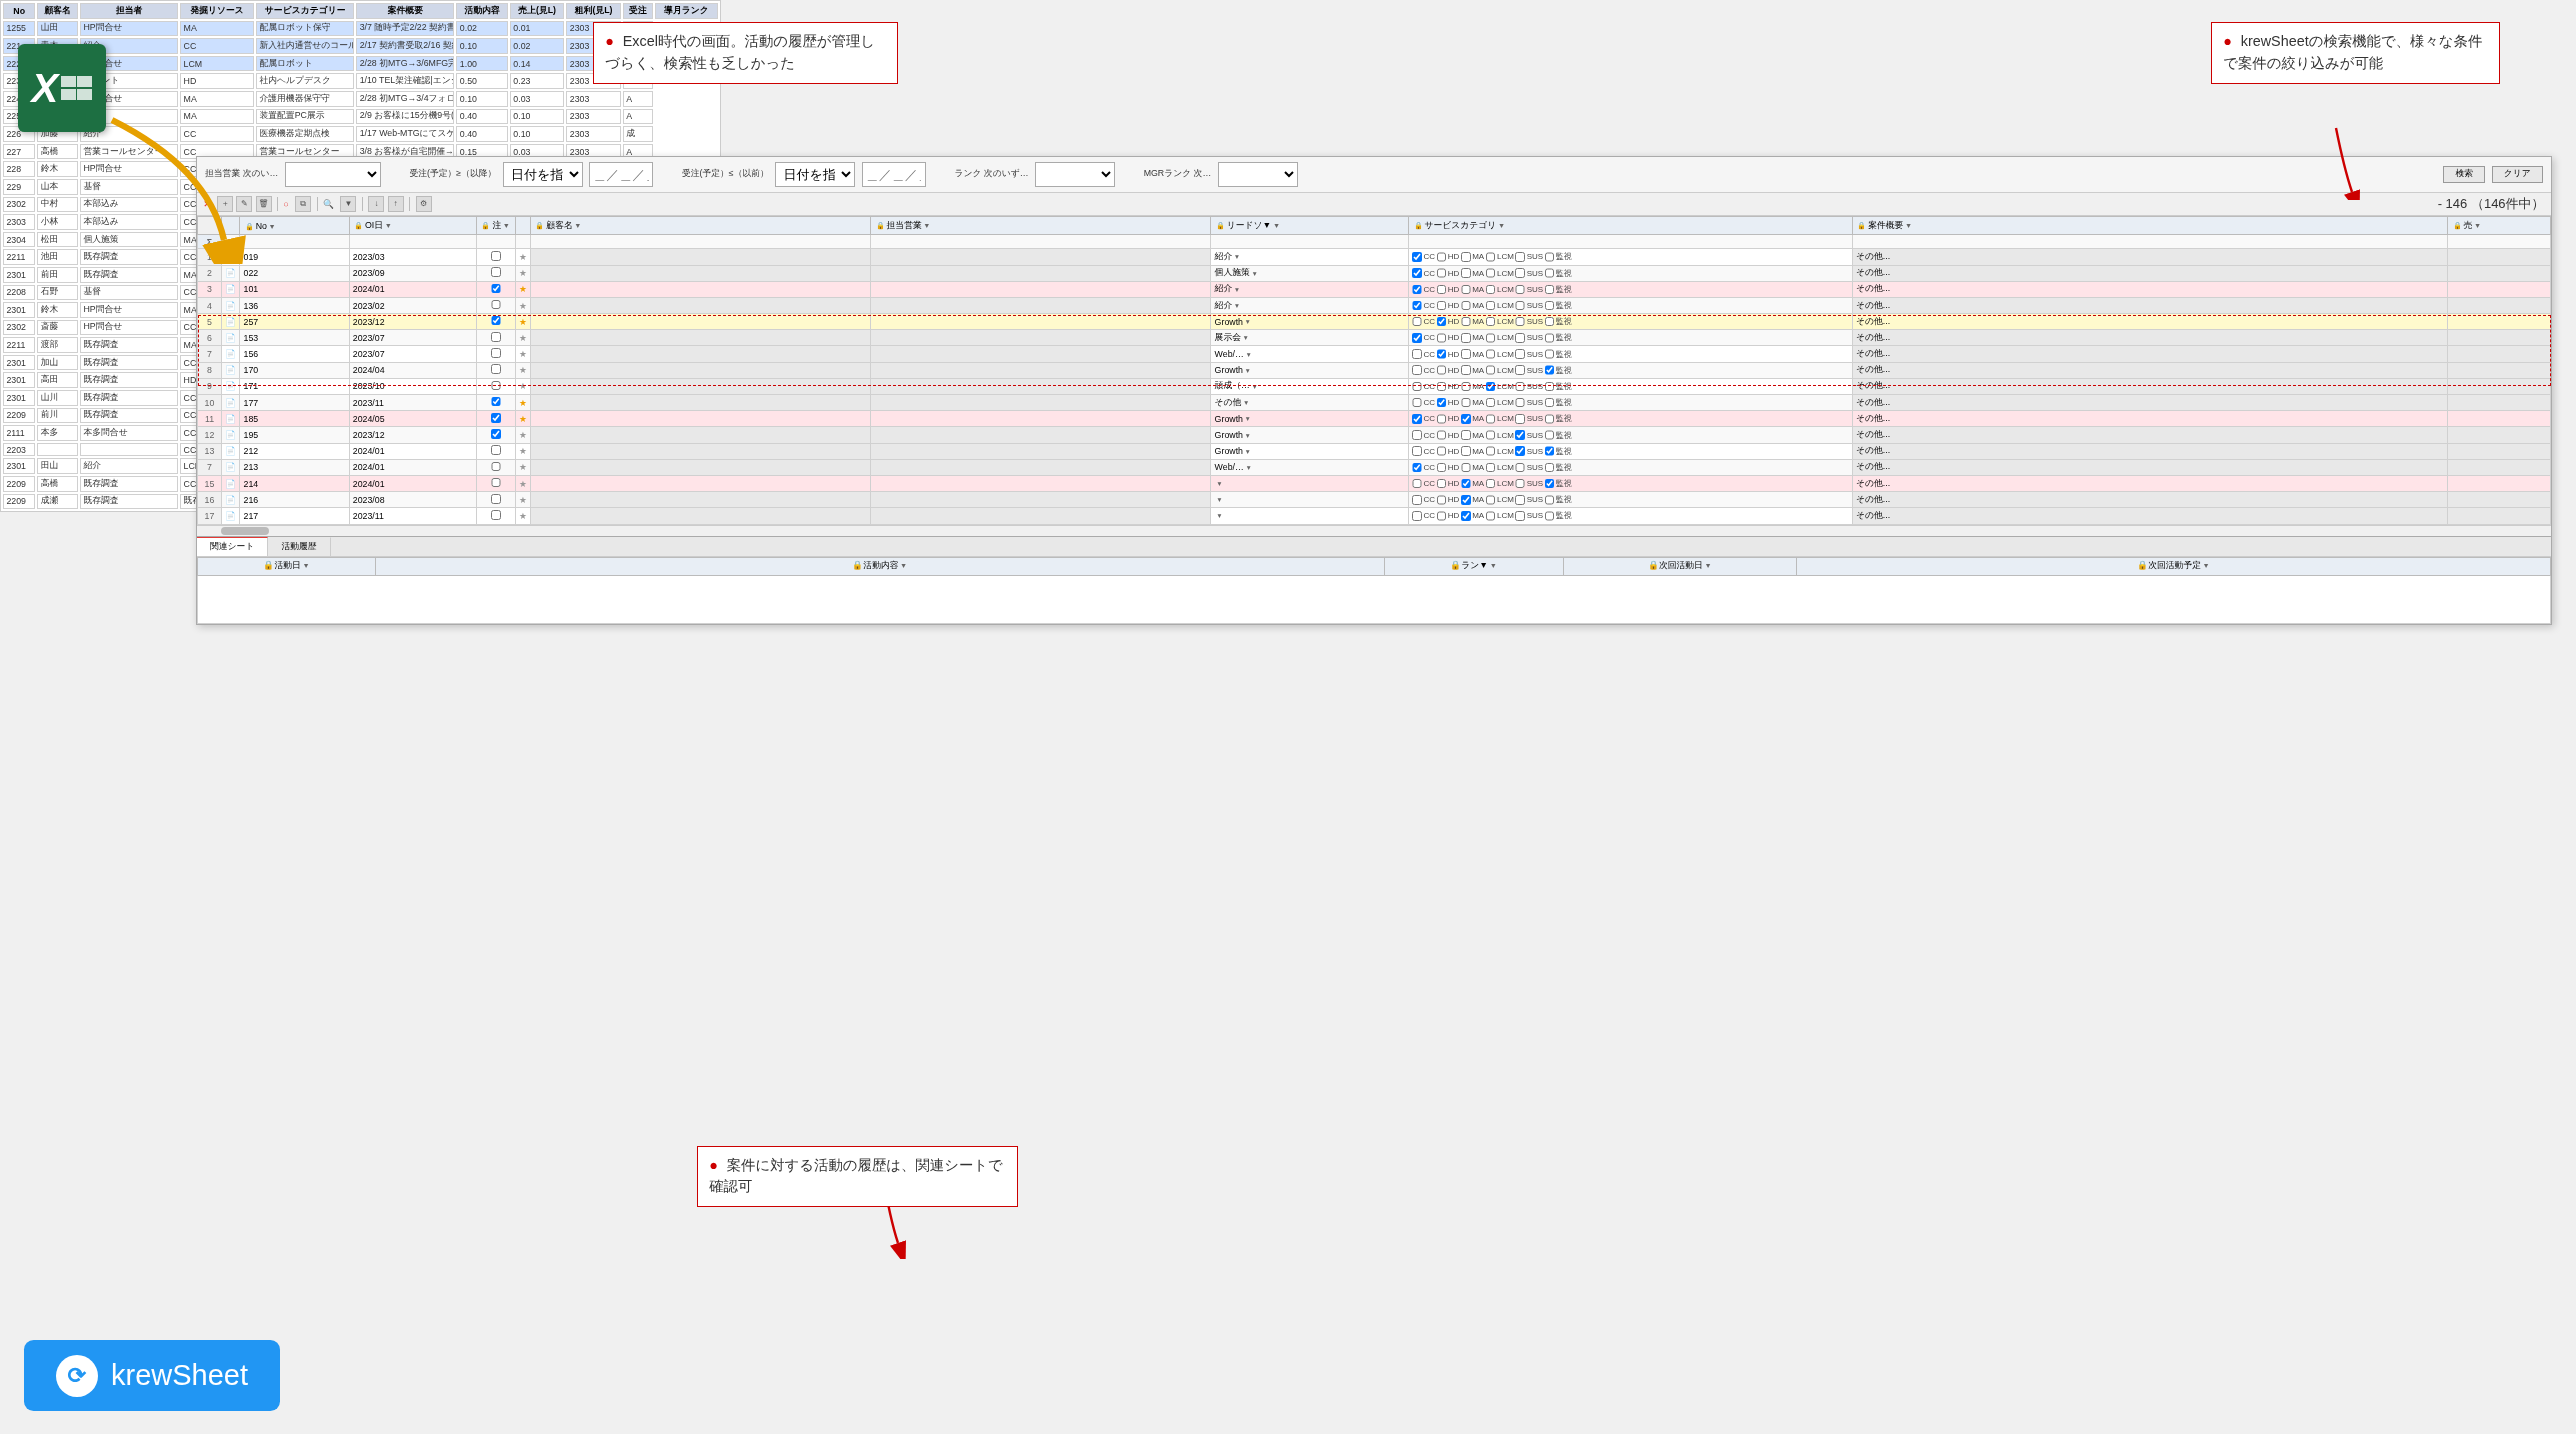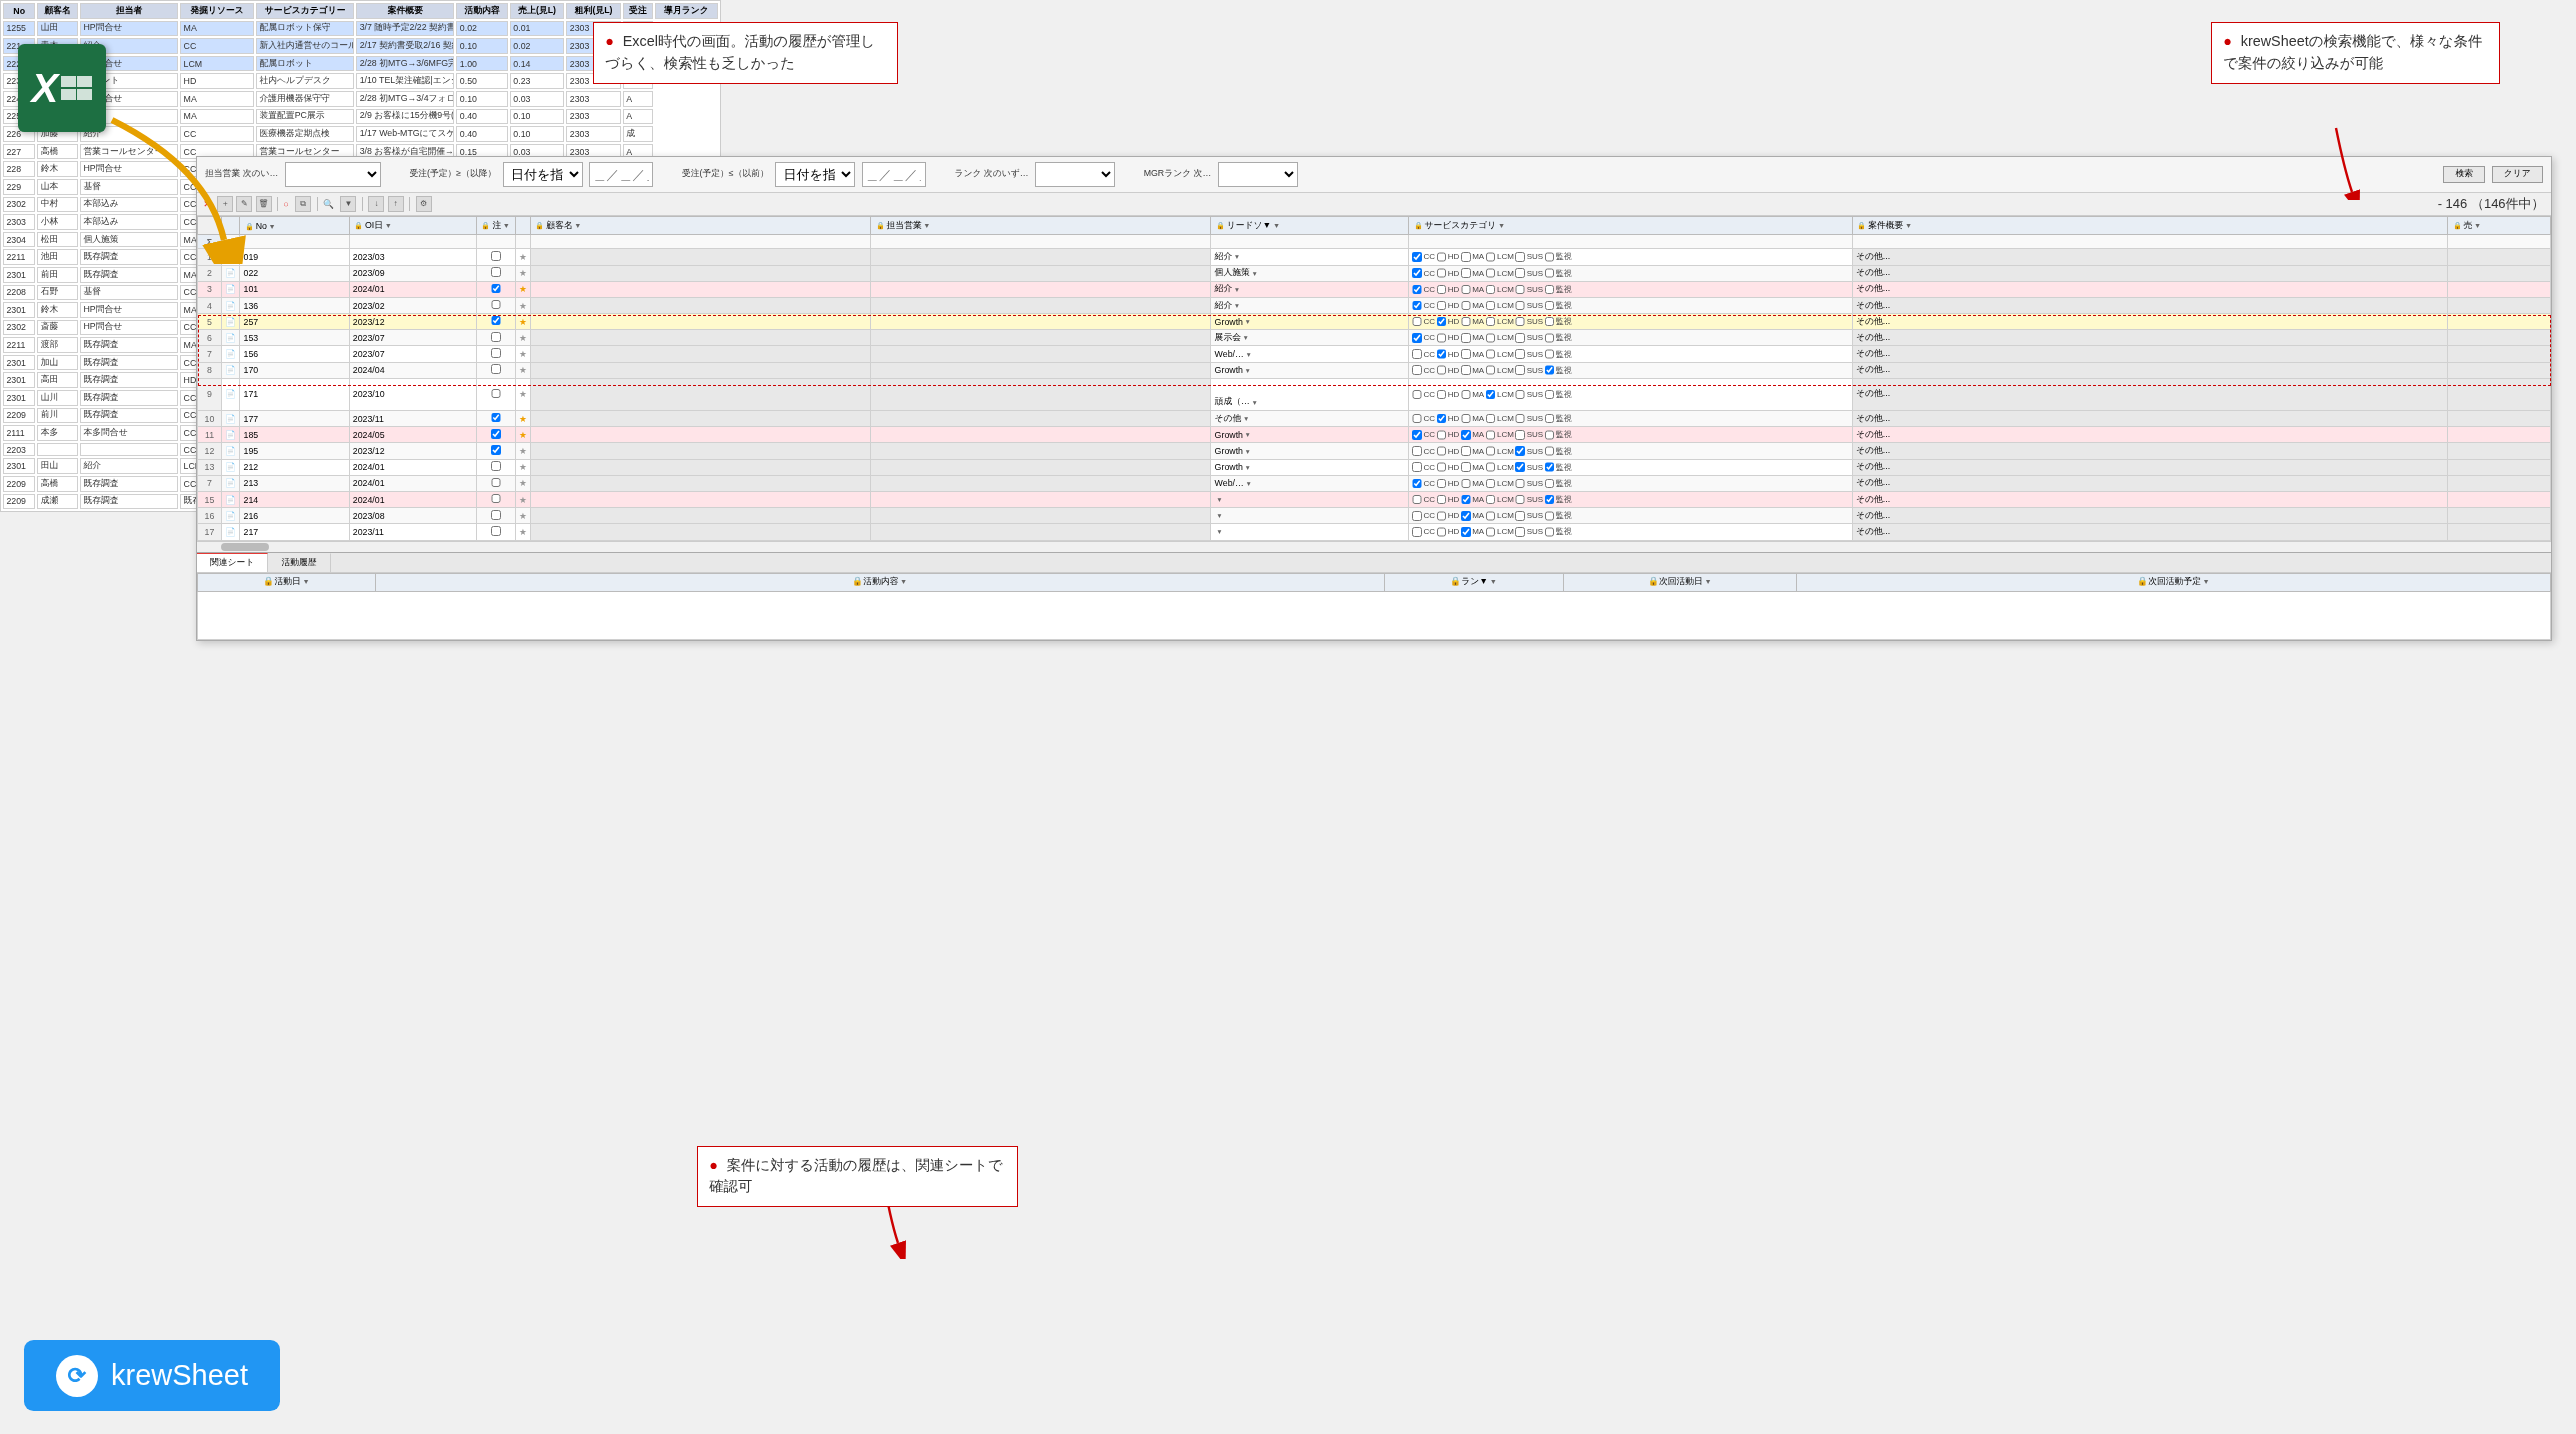--- a/index.html
+++ b/index.html
@@ -1092,21 +1092,21 @@
           <tr>
             <td class="row-num">9</td>
             <td class="row-icon">📄</td>
             <td>171</td>
             <td>2023/10</td>
             <td class="checkbox-cell"><input type="checkbox" class="small-checkbox" style=""></td>
             <td class="star-cell">★</td>
             <td class="col-wide" style="background: rgb(232, 232, 232);"></td>
             <td class="col-wide" style="background: rgb(232, 232, 232);"></td>
             <td>
-              <div style="display:flex;align-items:center;gap:1.6px;margin-top:16px;">
+              <div style="display:flex;align-items:center;gap:1.6px;">
     <span>頑成（…</span>
     <span style="font-size:6.4px;color:#666;">▼</span>
   </div>
             </td>
             <td class="col-wide">
               <div class="cb-container">
                 <input type="checkbox" class="small-checkbox" style="">
                 <span class="cb-label">CC</span>
                 <input type="checkbox" class="small-checkbox" style="">
                 <span class="cb-label">HD</span>

